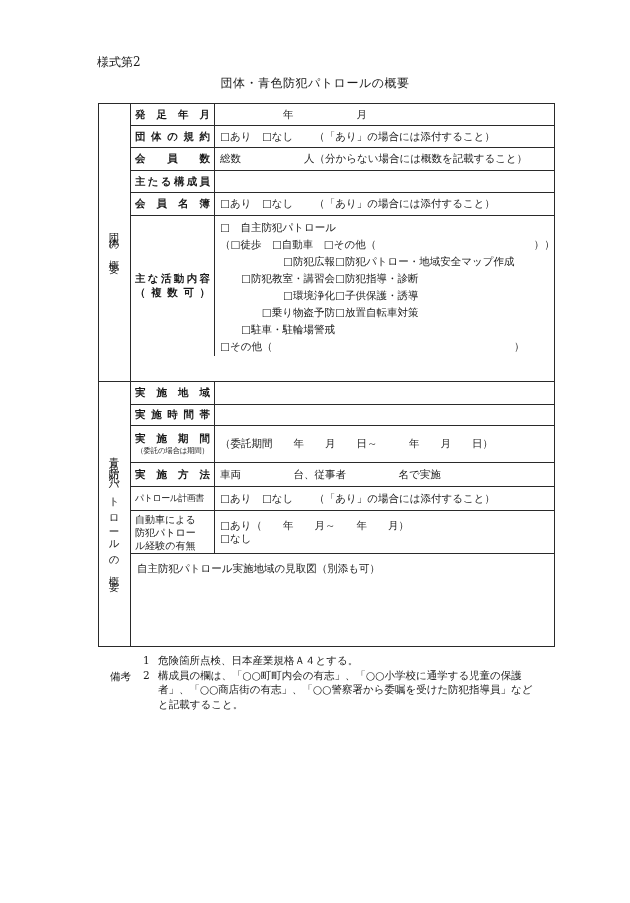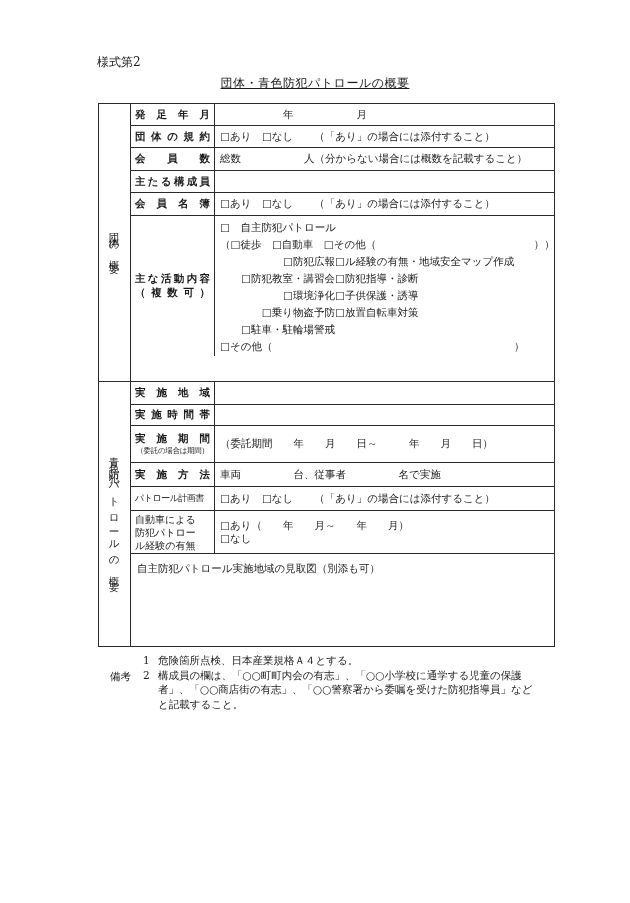--- a/index.html
+++ b/index.html
@@ -2,21 +2,21 @@
 <html><head>
 <meta charset="utf-8">
 <style>
   html,body { margin:0; padding:0; }
   body {
     width:630px; height:903px; position:relative; background:#ffffff;
     font-family:"DejaVu Serif","Liberation Serif",serif; color:#1a1a1a;
     -webkit-font-smoothing:antialiased;
   }
   .form-number { position:absolute; left:97px; top:54px; font-size:12px; }
-  .doc-title { position:absolute; left:0; top:75px; width:630px; text-align:center; font-size:12px; letter-spacing:0.5px;text-decoration:underline; }
+  .doc-title { position:absolute; left:0; top:75px; width:630px; text-align:center; font-size:12px; letter-spacing:0.5px; }
 
   .form-table { position:absolute; left:98px; top:103px; width:455px; height:542px;
     border:1px solid #2a2a2a; display:flex; flex-direction:column; box-sizing:content-box; }
   .section { display:flex; box-sizing:border-box; }
   .section-1 { height:278px; border-bottom:1px solid #2a2a2a; }
   .section-2 { flex:1; }
   .vlabel-cell { width:32px; border-right:1px solid #2a2a2a; box-sizing:border-box;
     display:flex; align-items:center; justify-content:center; }
   .vlabel { writing-mode:vertical-rl; font-size:10.5px; }
   .vl-1 { letter-spacing:5px; }
@@ -89,21 +89,21 @@
         <div class="vcell">□あり　□なし　　（「あり」の場合には添付すること）</div>
       </div>
       <div class="row" style="height:140px">
         <div class="hcell">
           <div class="jh">主な活動内容</div>
           <div class="jh">（複数可）</div>
         </div>
         <div class="vcell vcell-block">
           <div class="actline"><span class="lcol">□　自主防犯パトロール</span><span></span></div>
           <div class="actline"><span class="lcol">（□徒歩　□自動車　□その他（　　　　　　　　　　　　　　　））</span><span></span></div>
-          <div class="actline"><span class="lcol">□防犯広報</span><span>□ル経験の有無・地域安全マップ作成</span></div>
+          <div class="actline"><span class="lcol">□防犯広報</span><span>□防犯パトロー・地域安全マップ作成</span></div>
           <div class="actline"><span class="lcol">□防犯教室・講習会</span><span>□防犯指導・診断</span></div>
           <div class="actline"><span class="lcol">□環境浄化</span><span>□子供保護・誘導</span></div>
           <div class="actline"><span class="lcol">□乗り物盗予防</span><span>□放置自転車対策</span></div>
           <div class="actline"><span class="lcol">□駐車・駐輪場警戒</span><span></span></div>
           <div class="actline"><span class="lcol">□その他（　　　　　　　　　　　　　　　　　　　　　　　）</span><span></span></div>
         </div>
       </div>
     </div>
   </div>
 

